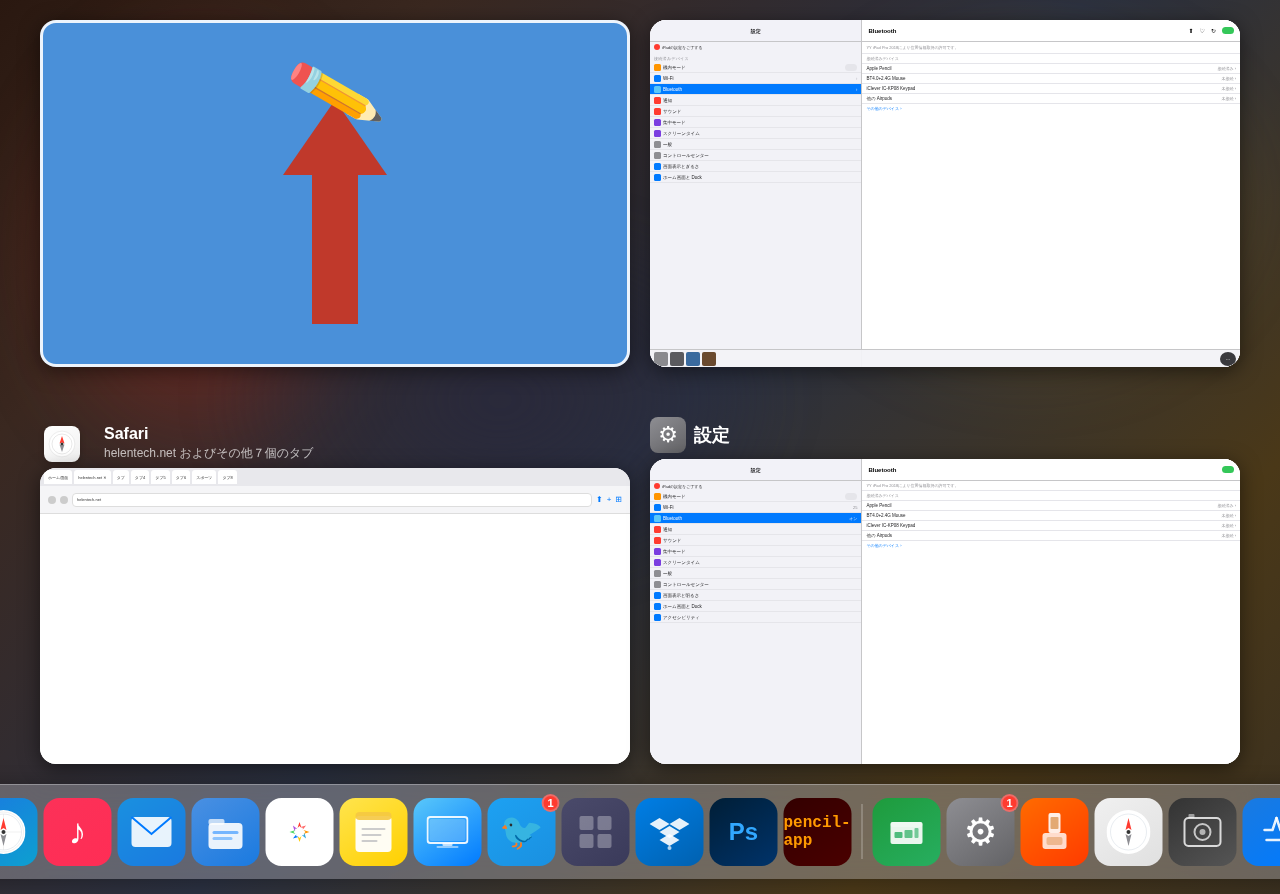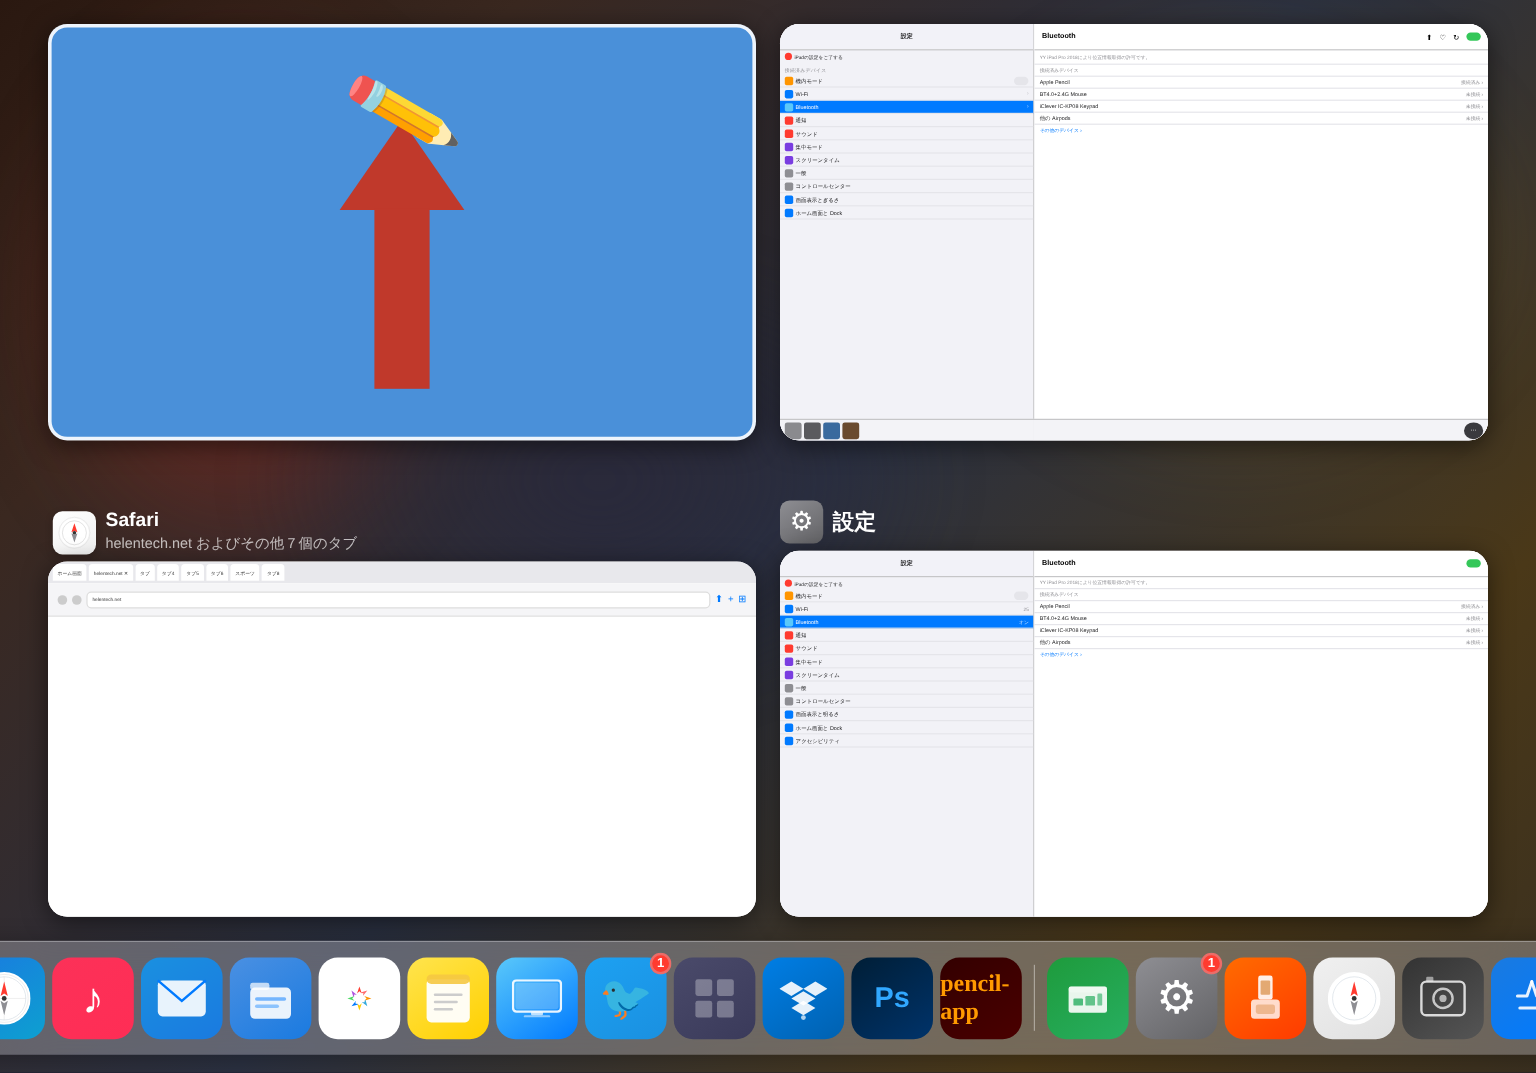--- a/index.html
+++ b/index.html
@@ -135,21 +135,21 @@
       border-radius: 16px;
       overflow: hidden;
       box-shadow: 0 4px 20px rgba(0,0,0,0.5);
       position: relative;
       cursor: pointer;
     }
 
     .app-card-label {
       display: flex;
       align-items: center;
-      gap: 8px;
+      gap: 24px;
       margin-top: 8px;
       padding: 0 4px;
     }
 
     
     .pencil-card {
       background: #4a90d9;
       border: 3px solid rgba(255,255,255,0.9);
     }
 
@@ -739,21 +739,21 @@
       <polygon points="10,26 20,20 30,26 20,32" fill="white" opacity="0.9"></polygon>
       <circle cx="20" cy="34" r="2" fill="white" opacity="0.7"></circle>
     </svg>
   </div>
 
   <div class="dock-icon icon-ps">
     <span style="font-size:24px;font-weight:bold;color:#31a8ff;font-family:sans-serif;">Ps</span>
   </div>
 
   <div class="dock-icon icon-ai">
-    <span style="font-size:20px;font-weight:bold;color:#ff9a00;font-family:Liberation Serif, serif;">pencil-app</span>
+    <span style="font-size:16px;font-weight:bold;color:#ff9a00;font-family:Liberation Mono, monospace;">pencil-app</span>
   </div>
 
   <div class="dock-divider"></div>
 
   <div class="dock-icon icon-numbers">
     <svg width="40" height="40" viewBox="0 0 40 40">
       <rect x="4" y="10" width="32" height="22" rx="2" fill="white" opacity="0.9"></rect>
       <rect x="4" y="10" width="32" height="5" rx="2" fill="rgba(255,255,255,0.3)"></rect>
       <rect x="8" y="20" width="8" height="6" rx="1" fill="#27ae60" opacity="0.8"></rect>
       <rect x="18" y="18" width="8" height="8" rx="1" fill="#27ae60" opacity="0.7"></rect>

